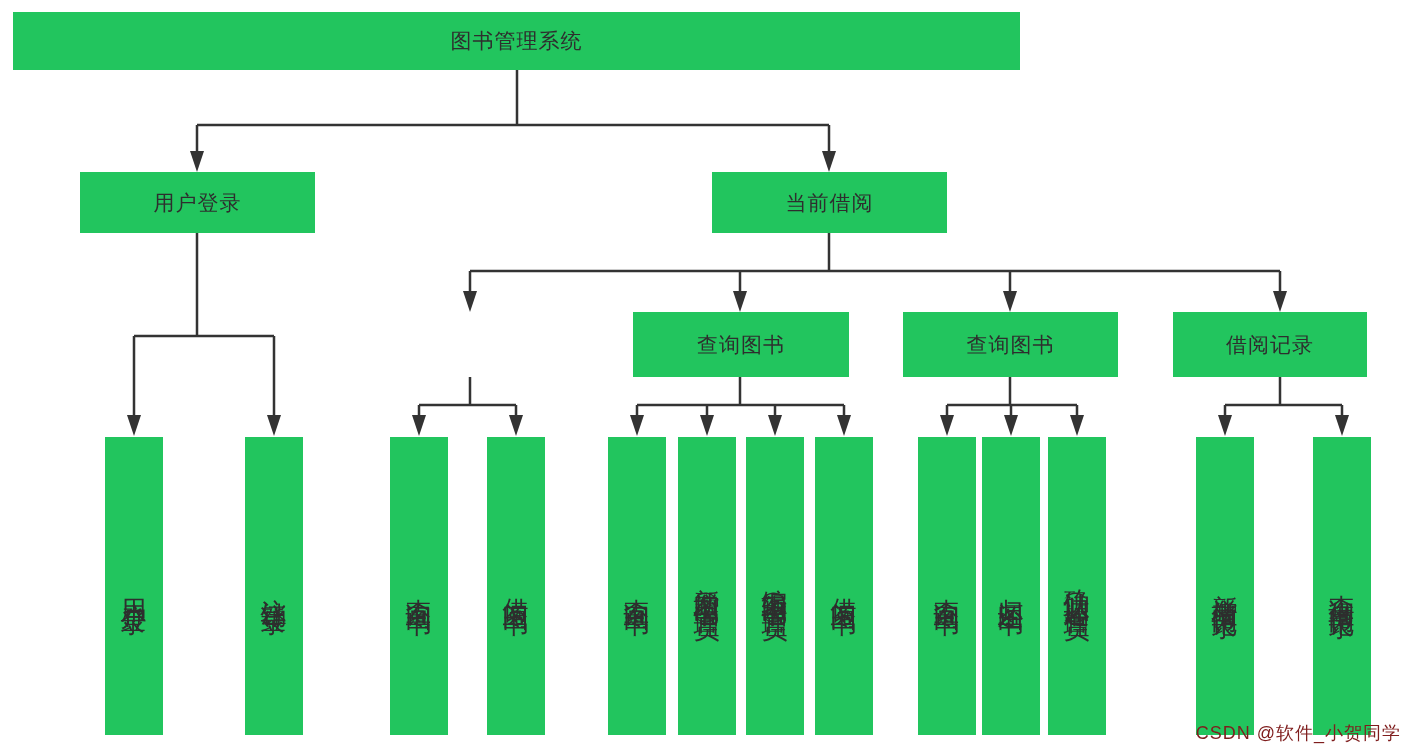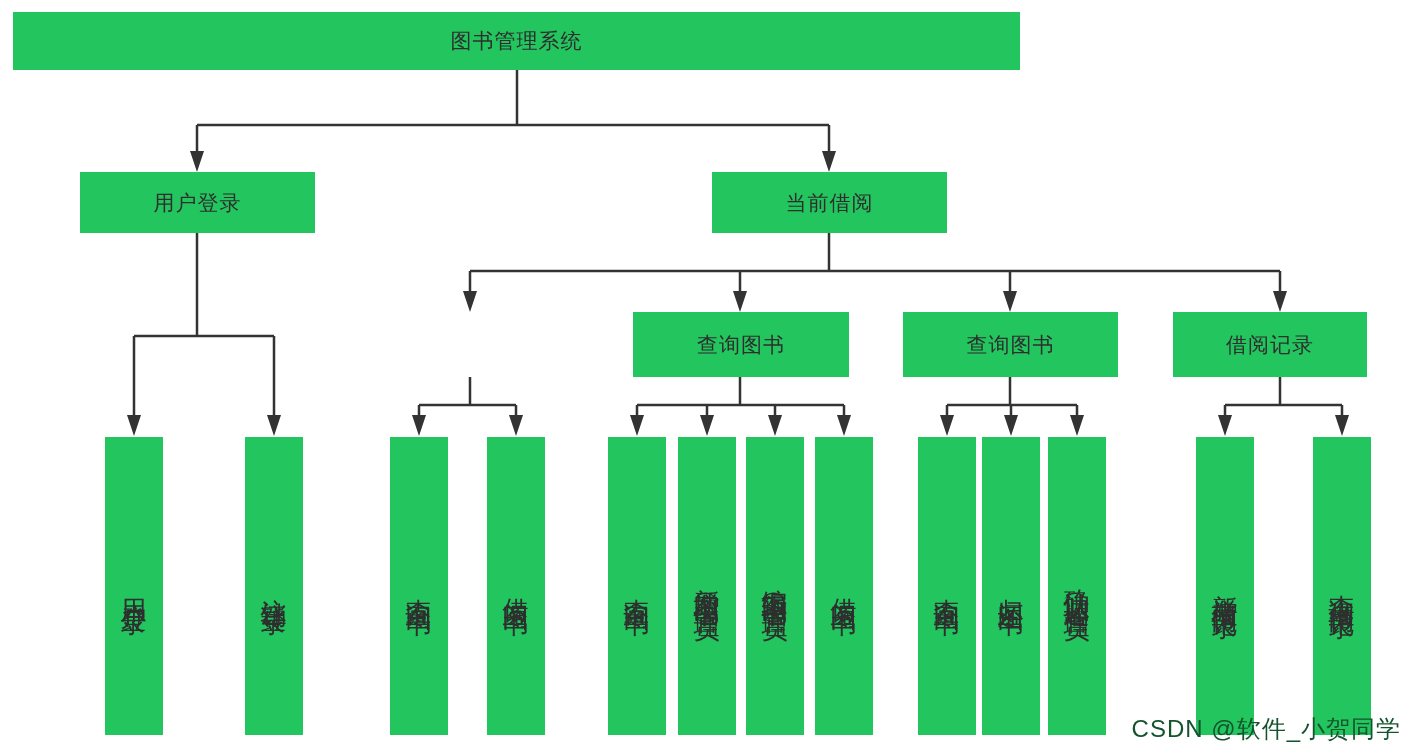--- a/index.html
+++ b/index.html
@@ -28,22 +28,22 @@
     writing-mode: vertical-rl;
     text-orientation: mixed;
     font-size: 26px;
     letter-spacing: 4px;
     line-height: 1;
   }
   .watermark {
     position: absolute;
     right: 4px;
     bottom: 2px;
-    font-size: 24px;
-    color: #14532d;
+    font-size: 18px;
+    color: #7f1d1d;
     letter-spacing: 1px;
   }
 </style>
 </head>
 <body>
 
 <div class="canvas">
 
   <svg width="1405" height="747" viewBox="0 0 1405 747">
     <g fill="none" stroke="#333333" stroke-width="2.5">

